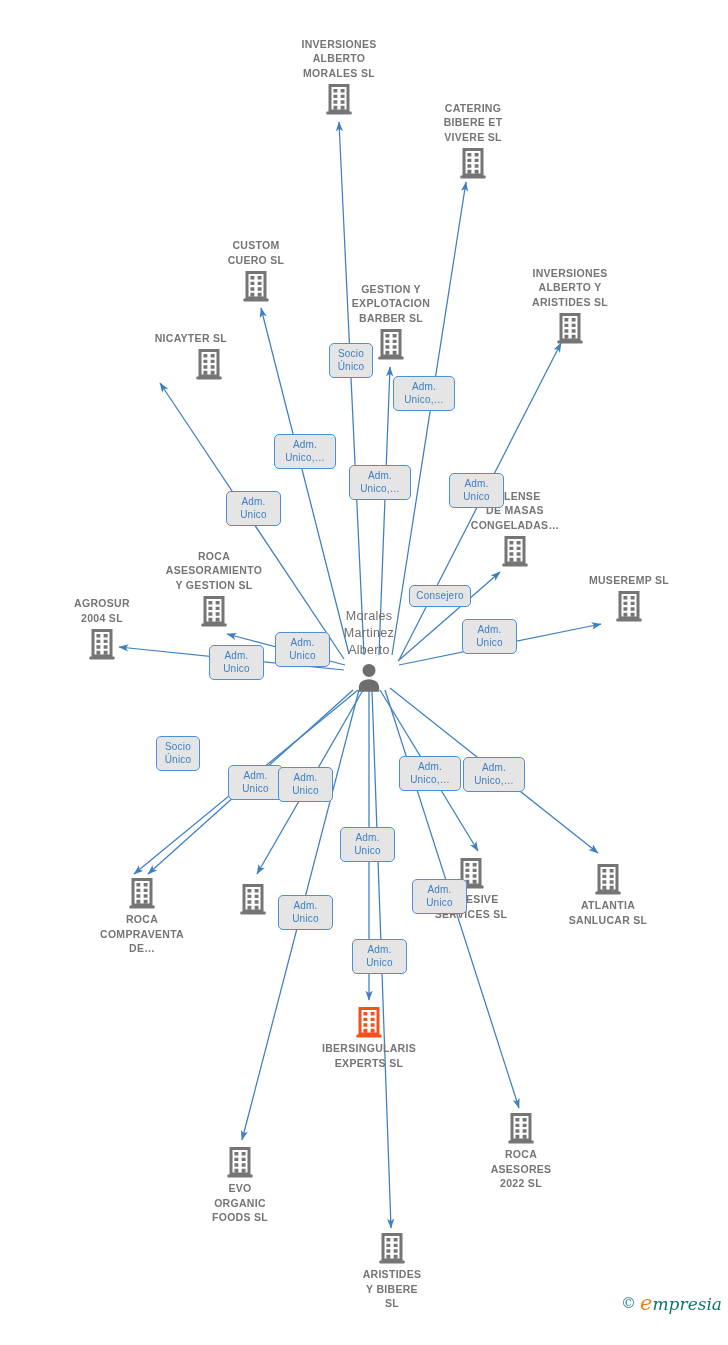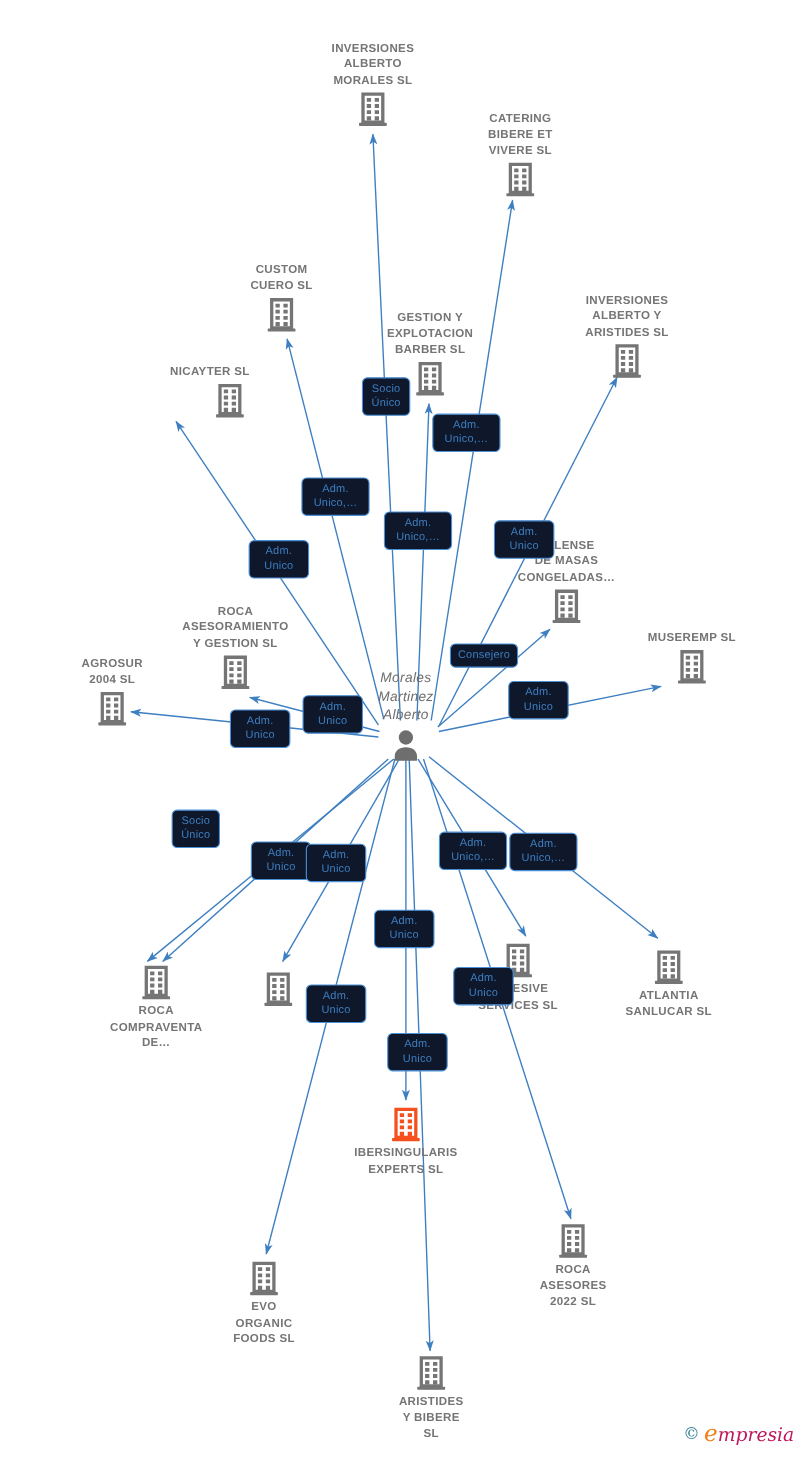--- a/index.html
+++ b/index.html
@@ -46,28 +46,27 @@
     font-weight: 600;
     white-space: pre-line;
   }
   .node.below .node-label { margin-top: 1px; }
   .node.above .node-label { margin-bottom: 1px; }
   .node.person .node-label {
     color: #6e6e6e;
     font-weight: 400;
     font-size: 12.5px;
     line-height: 17px;
-    font-style: italic;
   }
   .node.highlight .node-label { color: #757575; }
 
   .badge {
     position: absolute;
     box-sizing: border-box;
-    background: #0f172a;
+    background: #e5e5e5;
     border: 1.4px solid #4a90d9;
     border-radius: 5px;
     color: #3d7fc1;
     font-size: 10px;
     line-height: 13px;
     text-align: center;
     padding: 3px 4px 4px 4px;
     white-space: pre-line;
     letter-spacing: 0.2px;
   }
@@ -81,21 +80,21 @@
     bottom: 6px;
     display: flex;
     align-items: center;
     gap: 4px;
     font-size: 17px;
     font-style: italic;
     font-family: "DejaVu Serif", serif;
   }
   #watermark .c-mark { color: #2f7f8f; font-style: normal; font-size: 15px; }
   #watermark .e-mark { color: #f0811a; font-size: 21px; }
-  #watermark .rest { color: #be185d; }
+  #watermark .rest { color: #0f766e; }
 </style>
 </head>
 <body>
 
 <div id="graph-root">
 
   <svg id="edge-layer" viewBox="0 0 728 1345">
     <defs>
       <marker id="arrow" markerWidth="9" markerHeight="9" refX="7.5" refY="3.2" orient="auto" markerUnits="strokeWidth">
         <path d="M0,0.3 L8,3.2 L0,6.1 L2,3.2 Z" fill="#3d7fc1"></path>

